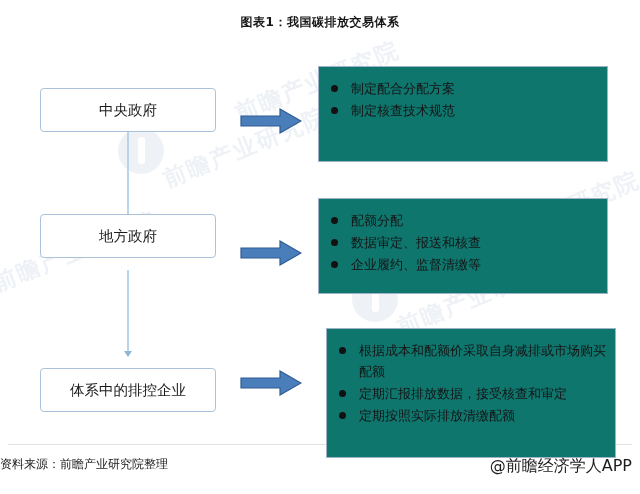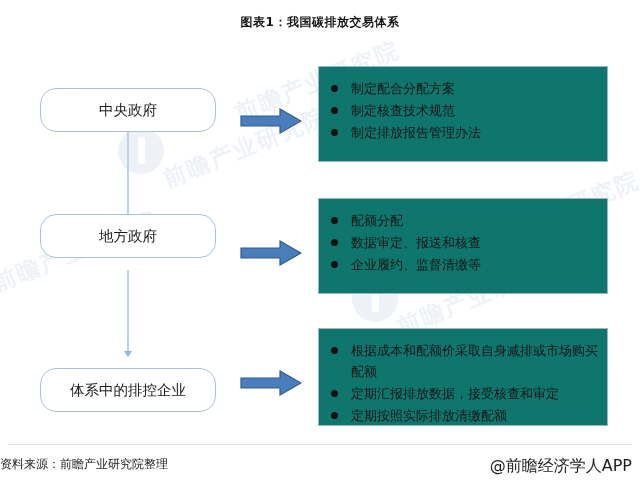--- a/index.html
+++ b/index.html
@@ -64,21 +64,21 @@
   }
 
   
   .role-box {
     position: absolute;
     left: 40px;
     width: 176px;
     height: 44px;
     box-sizing: border-box;
     border: 1px solid #aac2da;
-    border-radius: 16px;
+    border-radius: 4px;
     background: #ffffff;
     display: flex;
     align-items: center;
     justify-content: center;
     font-size: 14.5px;
     color: #1a1a1a;
     z-index: 4;
   }
   .role-box.r1 { top: 88px; }
   .role-box.r2 { top: 214px; }
@@ -123,21 +123,21 @@
     position: absolute;
     left: 318px;
     width: 290px;
     box-sizing: border-box;
     border: 1px solid #9fb3c8;
     background: #0f766e;
     z-index: 4;
   }
   .panel.p1 { top: 66px;  height: 96px; }
   .panel.p2 { top: 198px; height: 96px; }
-  .panel.p3 { top: 328px; height: 98px; }
+  .panel.p3 { top: 328px; height: 130px; margin-left: 8px; }
 
   .panel ul {
     list-style: none;
     margin: 0;
     padding: 11px 8px 0 10px;
   }
   .panel li {
     position: relative;
     padding-left: 22px;
     font-size: 13px;
@@ -209,21 +209,20 @@
 <div class="arrow a1">
   <svg width="62" height="26" viewBox="0 0 62 26" xmlns="http://www.w3.org/2000/svg">
     <polygon points="1,8 40,8 40,1 61,13 40,25 40,18 1,18" fill="#4a7ebb" stroke="#2f5c93" stroke-width="1.2"></polygon>
   </svg>
 </div>
 
 <div class="panel p1">
   <ul>
     <li>制定配合分配方案</li>
     <li>制定核查技术规范</li>
-    <li>制定排放报告管理办法</li>
   </ul>
 </div>
 
 <div class="role-box r2">
   <span>地方政府</span>
 </div>
 
 <div class="vline v2">
   <span class="head"></span>
 </div>

